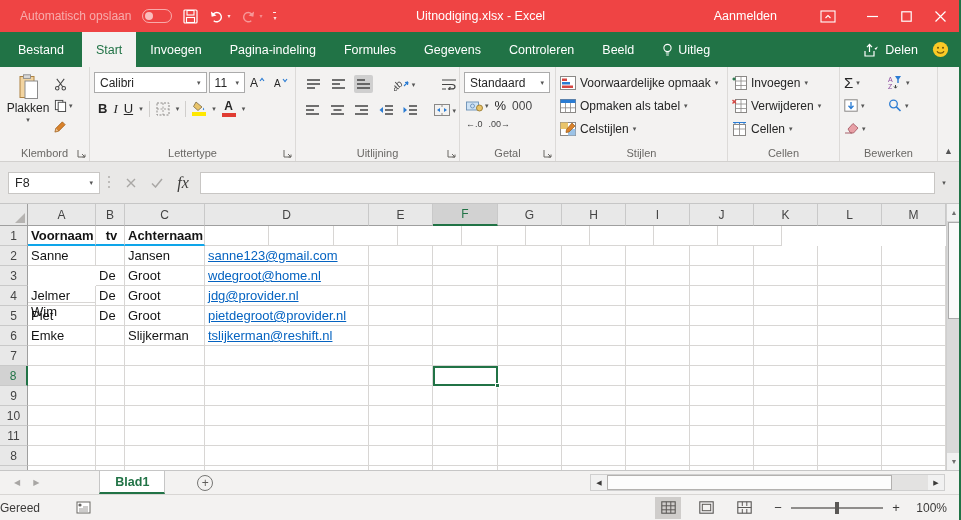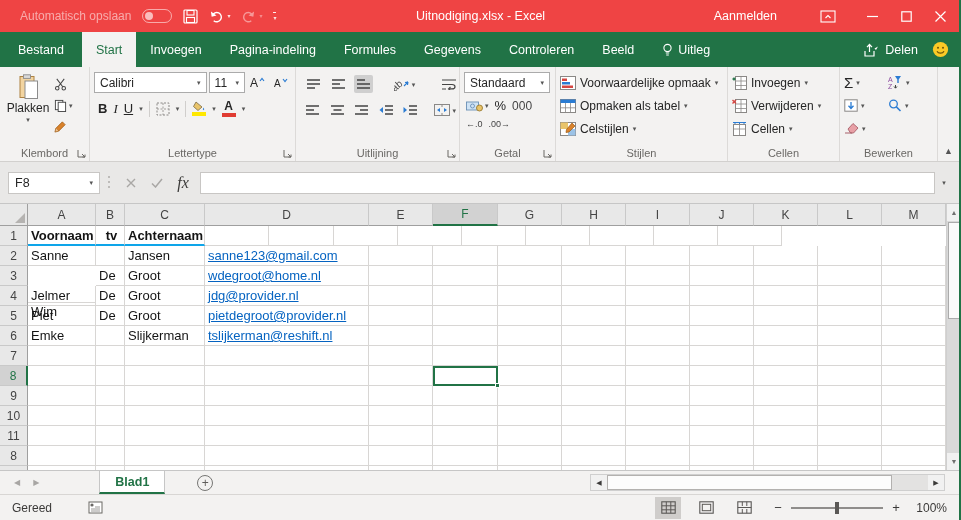--- a/index.html
+++ b/index.html
@@ -120,21 +120,21 @@
     border-bottom:2px solid #217346; display:flex; align-items:center; padding:0 15px; color:#217346; font-weight:bold; }
   .newsheet { margin-left:32px; width:16px; height:16px; border:1px solid #767674; border-radius:50%; color:#5f5d5b;
     display:flex; align-items:center; justify-content:center; font-size:12px; line-height:1; }
   .hscroll { position:absolute; right:16px; top:3px; width:355px; height:17px; display:flex; align-items:stretch;
     background:#e3e2e1; border:1px solid #cfcfcf; }
   .h-btn { width:16px; display:flex; align-items:center; justify-content:center; font-size:7px; color:#3b3a39; background:#f1f1f1; }
   .h-thumb { width:285px; background:#fcfcfc; border:1px solid #b3b1af; margin:0; }
 
   
   .statusbar { height:26px; background:#f3f2f1; border-top:1px solid #d8d6d4; display:flex; align-items:center; font-size:12px; color:#3b3a39; }
-  .status-txt { margin-left:12px; }
+  .status-txt { }
   .macro { margin-left:36px; display:flex; align-items:center; }
   .sb-right { margin-left:auto; display:flex; align-items:center; padding-right:14px; }
   .viewbtn { width:26px; height:22px; display:flex; align-items:center; justify-content:center; }
   .viewbtn.active { background:#cfcdcb; }
   .zoomctl { display:flex; align-items:center; margin-left:16px; gap:8px; }
   .zs-track { width:92px; height:2px; background:#8f8d8b; position:relative; }
   .zs-thumb { position:absolute; left:44px; top:-5px; width:4px; height:12px; background:#5a5856; }
   .minusplus { font-size:13px; color:#3b3a39; width:10px; text-align:center; }
   .zoom-lvl { margin-left:12px; width:34px; text-align:right; }
   svg { display:block; }

